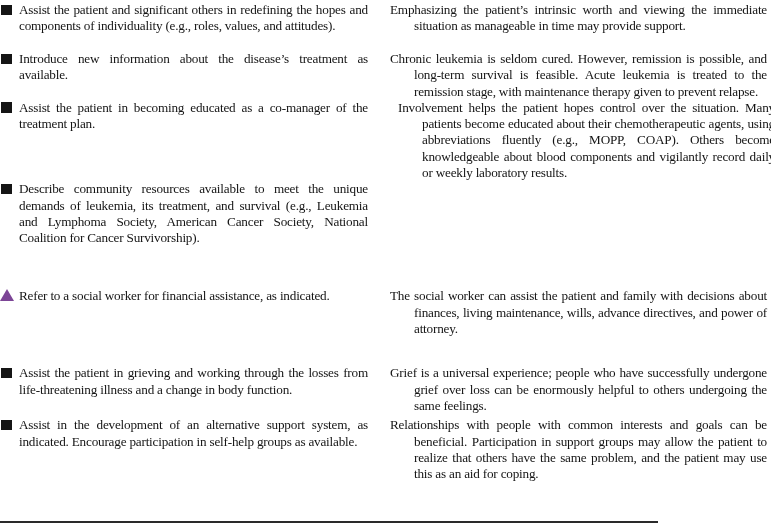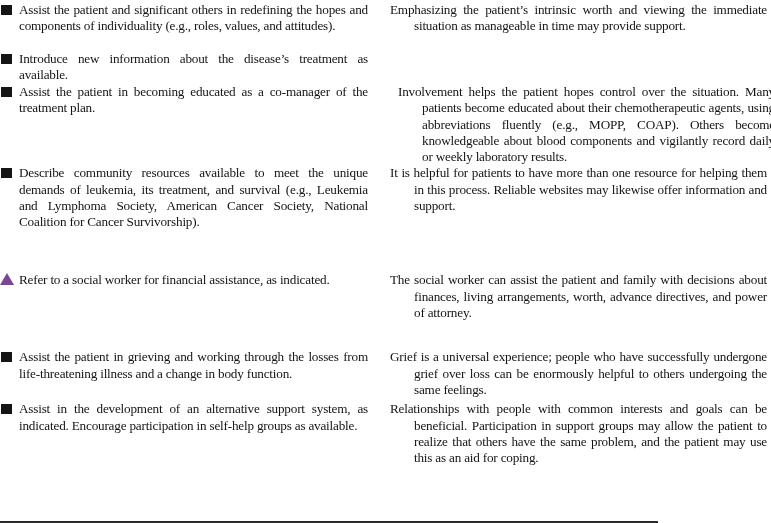--- a/index.html
+++ b/index.html
@@ -46,49 +46,49 @@
         <p class="rtext">Emphasizing the patient’s intrinsic worth and viewing the immediate situation as manageable in time may provide support.</p>
       </div>
     </div>
 
 
     <div class="row">
       <div class="cell-left">
         <span class="bullet square"></span>
         <p class="itext">Introduce new information about the disease’s treatment as available.</p>
       </div>
+      <div class="cell-right">
+        <p class="rtext">Chronic leukemia is seldom cured. However, remission is possible, and long-term survival is feasible. Acute leukemia is treated to the remission stage, with maintenance therapy given to prevent relapse.</p>
+      </div>
     </div>
 
     <div class="row">
       <div class="cell-left">
         <span class="bullet square"></span>
         <p class="itext">Assist the patient in becoming educated as a co-manager of the treatment plan.</p>
       </div>
       <div class="cell-right">
         <p class="rtext">Involvement helps the patient hopes control over the situation. Many patients become educated about their chemotherapeutic agents, using abbreviations fluently (e.g., MOPP, COAP). Others become knowledgeable about blood components and vigilantly record daily or weekly laboratory results.</p>
       </div>
     </div>
 
     <div class="row">
       <div class="cell-left">
         <span class="bullet square"></span>
         <p class="itext">Describe community resources available to meet the unique demands of leukemia, its treatment, and survival (e.g., Leukemia and Lymphoma Society, American Cancer Society, National Coalition for Cancer Survivorship).</p>
       </div>
-      <div class="cell-right">
-        <p class="rtext">It is helpful for patients to have more than one resource for helping them in this process. Reliable websites may likewise offer information and support.</p>
-      </div>
     </div>
 
     <div class="row">
       <div class="cell-left">
         <span class="bullet triangle"></span>
         <p class="itext">Refer to a social worker for financial assistance, as indicated.</p>
       </div>
       <div class="cell-right">
-        <p class="rtext">The social worker can assist the patient and family with decisions about finances, living arrangements, worth, advance directives, and power of attorney.</p>
+        <p class="rtext">The social worker can assist the patient and family with decisions about finances, living maintenance, wills, advance directives, and power of attorney.</p>
       </div>
     </div>
 
     <div class="row">
       <div class="cell-left">
         <span class="bullet square"></span>
         <p class="itext">Assist the patient in grieving and working through the losses from life-threatening illness and a change in body function.</p>
       </div>
       <div class="cell-right">
         <p class="rtext">Grief is a universal experience; people who have successfully undergone grief over loss can be enormously helpful to others undergoing the same feelings.</p>

